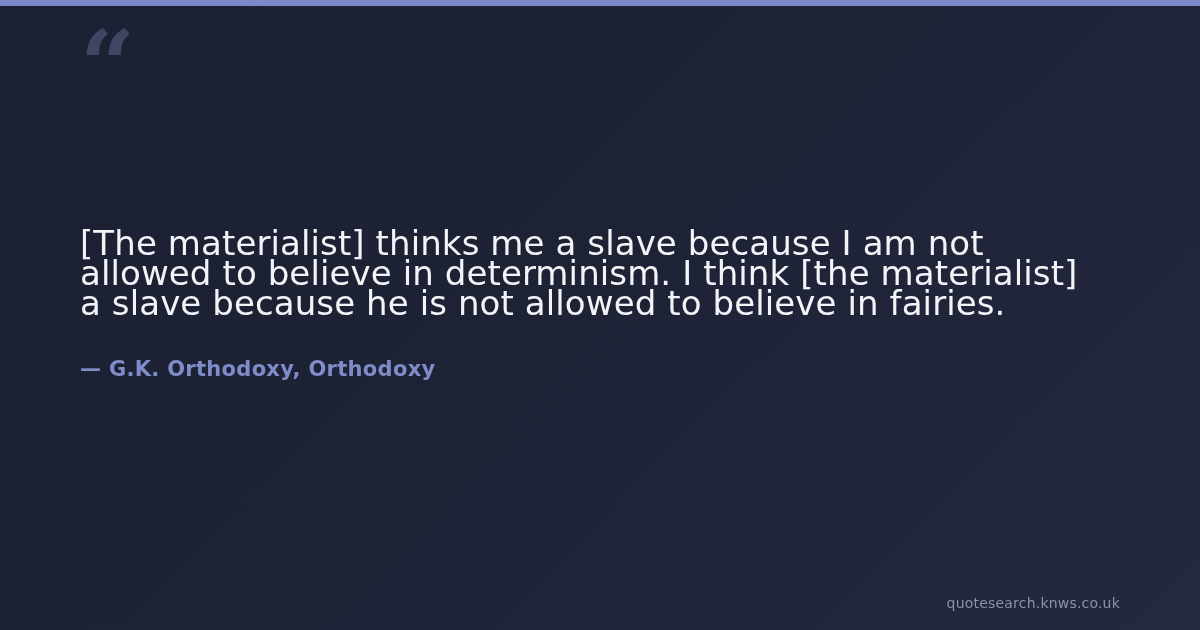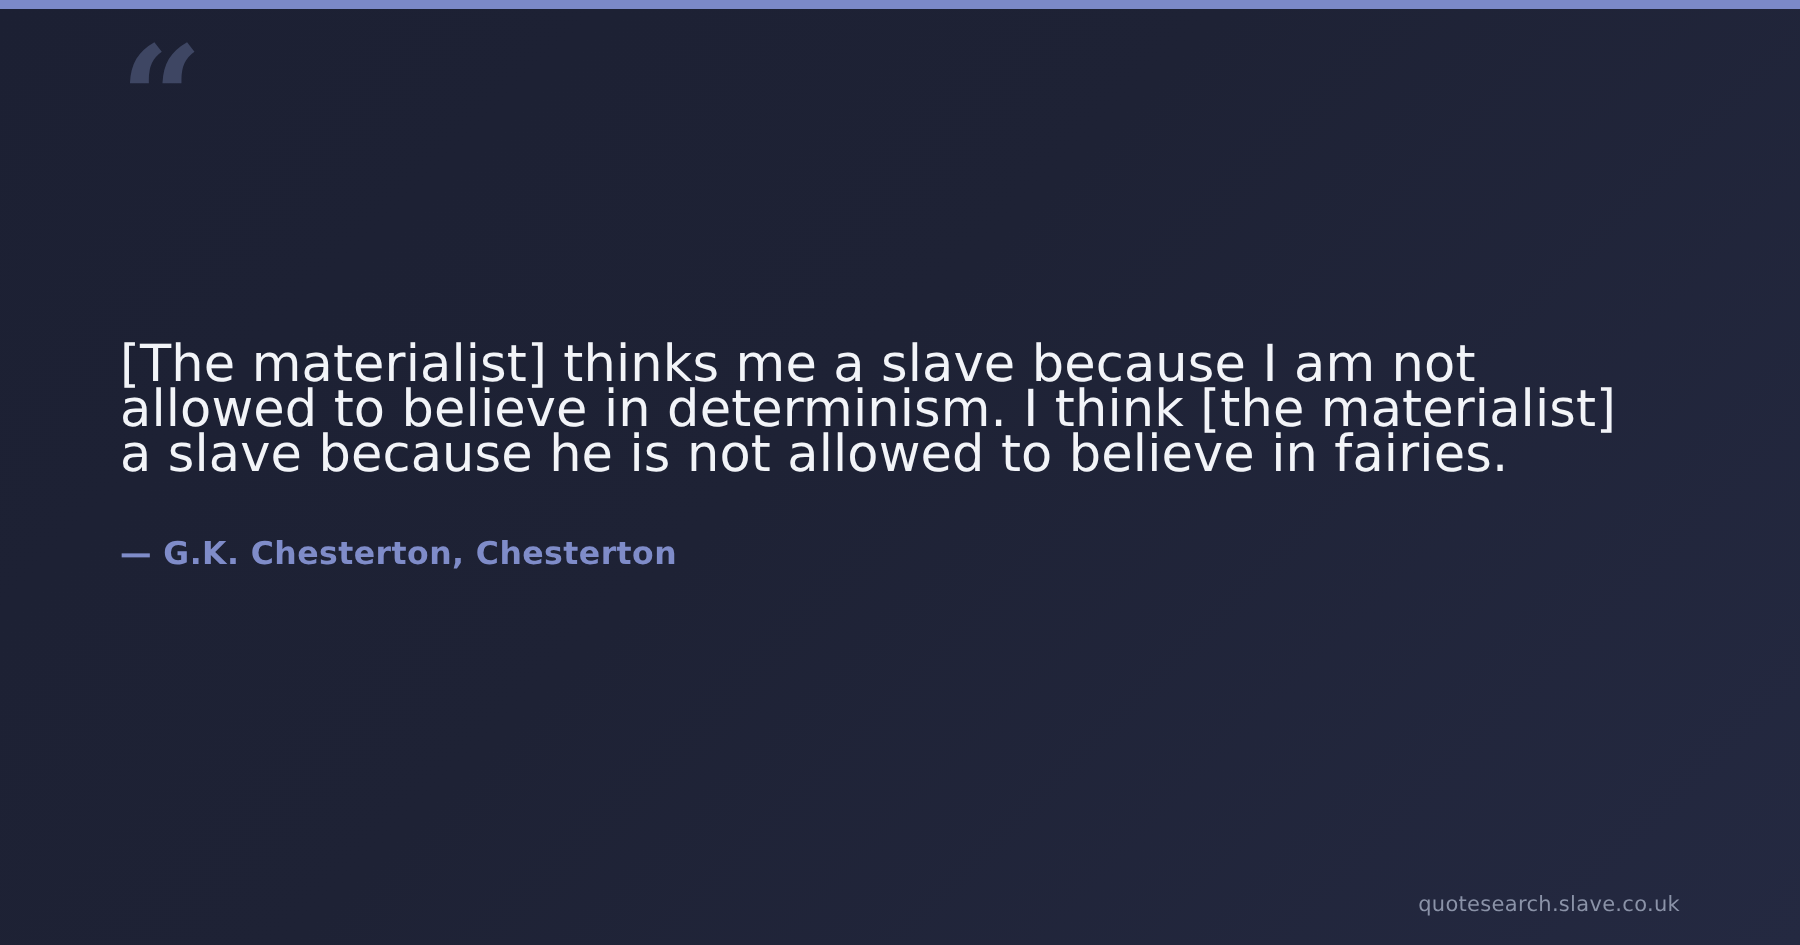--- a/index.html
+++ b/index.html
@@ -85,18 +85,18 @@
 <body>
 
 <div class="card">
 
   <div class="accent-bar"></div>
 
   <div class="quote-mark">“</div>
 
   <div class="content">
     <p class="quote-text">[The materialist] thinks me a slave because I am not allowed to believe in determinism. I think [the materialist] a slave because he is not allowed to believe in fairies.</p>
-    <p class="attribution">— G.K. Chesterton, Chesterton</p>
+    <p class="attribution">— G.K. Orthodoxy, Orthodoxy</p>
   </div>
 
-  <div class="footer">quotesearch.slave.co.uk</div>
+  <div class="footer">quotesearch.knws.co.uk</div>
 
 </div>
 
 </body></html>

